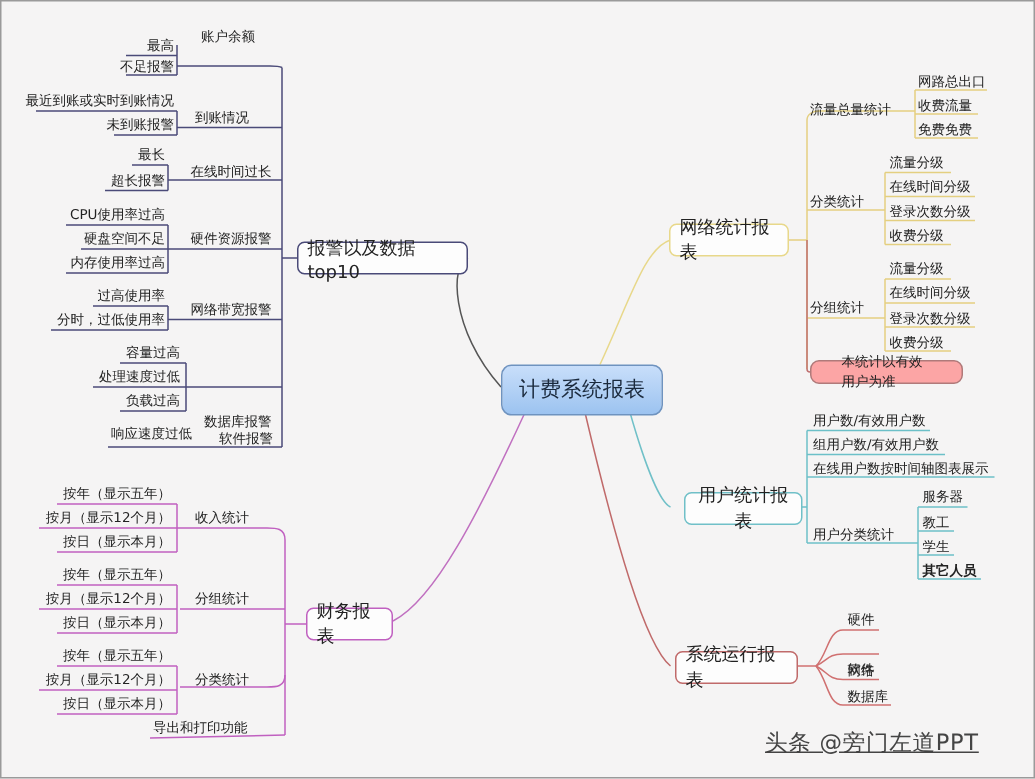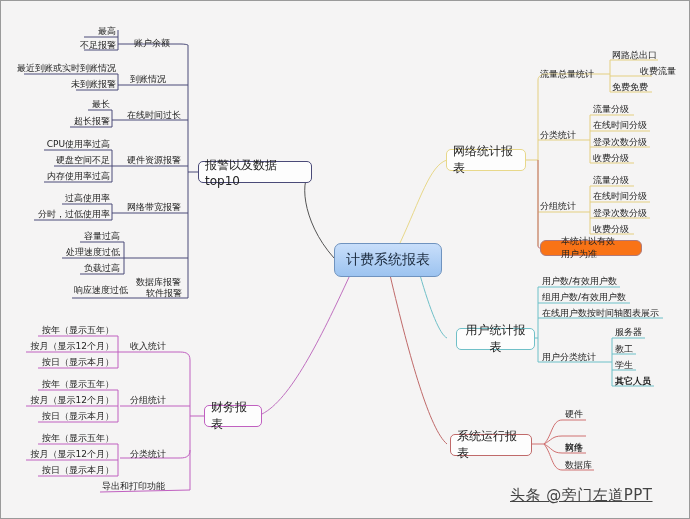--- a/index.html
+++ b/index.html
@@ -3,21 +3,21 @@
 <meta charset="utf-8">
 <style>
   html,body{margin:0;padding:0;}
   body{width:690px;height:519px;background:#f4f3f3;position:relative;overflow:hidden;font-family:"DejaVu Sans","Liberation Sans",sans-serif;color:#222;}
   .frame{position:absolute;left:0;top:0;width:688px;height:517px;border:1px solid #9a9a9a;background:#f5f4f4;}
   svg.links{position:absolute;left:0;top:0;}
   .t{position:absolute;font-size:9px;line-height:11px;white-space:nowrap;color:#222;}
   .r{text-align:right;}
   .center{position:absolute;left:334px;top:243px;width:106px;height:32px;border-radius:7px;border:1px solid #6f93bf;background:linear-gradient(#c8defa,#9cc3f0);display:flex;align-items:center;justify-content:center;font-size:14px;color:#1b2a3d;}
   .main{position:absolute;height:22px;border-radius:5px;background:#fdfdfd;display:flex;align-items:center;justify-content:center;font-size:12px;color:#222;padding:0 6px;box-sizing:border-box;}
-  .note{position:absolute;height:16px;border:1px solid #b07a7a;border-radius:6px;background:#f97316;font-size:9px;display:flex;align-items:center;justify-content:center;padding:0 20px;box-sizing:border-box;}
+  .note{position:absolute;height:16px;border:1px solid #b07a7a;border-radius:6px;background:#fca5a5;font-size:9px;display:flex;align-items:center;justify-content:center;padding:0 20px;box-sizing:border-box;}
   .wm{position:absolute;left:510px;top:486px;font-size:15px;color:#444;letter-spacing:0.5px;text-decoration:underline;}
 </style>
 </head>
 <body>
 
 <div class="frame"></div>
 
 <svg class="links" width="690" height="519">
 
   <path d="M334,258 C300,220 300,175 312,172" stroke="#555" stroke-width="1" fill="none"></path>
@@ -135,21 +135,21 @@
     <path d="M544,444 C552,440 552,436 562,436 L586,436"></path>
     <path d="M544,444 C552,448 552,453 562,453 L586,453"></path>
     <path d="M544,444 C552,454 552,470 562,470 L594,470"></path>
   </g>
 </svg>
 
 <div class="center">计费系统报表</div>
 
 <div class="main" style="left:198px;top:161px;width:114px;border:1px solid #4a4a78;">报警以及数据top10</div>
 
-<div class="t" style="left:134px;top:38px;">账户余额</div>
+<div class="t" style="left:134px;top:20px;">账户余额</div>
 <div class="t r" style="left:60px;top:26px;width:56px;">最高</div>
 <div class="t r" style="left:60px;top:40px;width:56px;">不足报警</div>
 
 <div class="t" style="left:130px;top:74px;">到账情况</div>
 <div class="t r" style="left:10px;top:63px;width:106px;">最近到账或实时到账情况</div>
 <div class="t r" style="left:10px;top:79px;width:106px;">未到账报警</div>
 
 <div class="t" style="left:127px;top:110px;">在线时间过长</div>
 <div class="t r" style="left:50px;top:99px;width:60px;">最长</div>
 <div class="t r" style="left:50px;top:116px;width:60px;">超长报警</div>
@@ -187,21 +187,21 @@
 <div class="t r" style="left:10px;top:433px;width:104px;">按年（显示五年）</div>
 <div class="t r" style="left:10px;top:449px;width:104px;">按月（显示12个月）</div>
 <div class="t r" style="left:10px;top:465px;width:104px;">按日（显示本月）</div>
 
 <div class="t" style="left:102px;top:481px;">导出和打印功能</div>
 
 <div class="main" style="left:446px;top:149px;width:80px;border:1px solid #e8d88a;">网络统计报表</div>
 
 <div class="t" style="left:540px;top:69px;">流量总量统计</div>
 <div class="t" style="left:612px;top:50px;">网路总出口</div>
-<div class="t" style="left:612px;top:66px;margin-left:28px;">收费流量</div>
+<div class="t" style="left:612px;top:66px;">收费流量</div>
 <div class="t" style="left:612px;top:82px;">免费免费</div>
 
 <div class="t" style="left:540px;top:130px;">分类统计</div>
 <div class="t" style="left:593px;top:104px;">流量分级</div>
 <div class="t" style="left:593px;top:120px;">在线时间分级</div>
 <div class="t" style="left:593px;top:137px;">登录次数分级</div>
 <div class="t" style="left:593px;top:153px;">收费分级</div>
 
 <div class="t" style="left:540px;top:201px;">分组统计</div>
 <div class="t" style="left:593px;top:175px;">流量分级</div>

